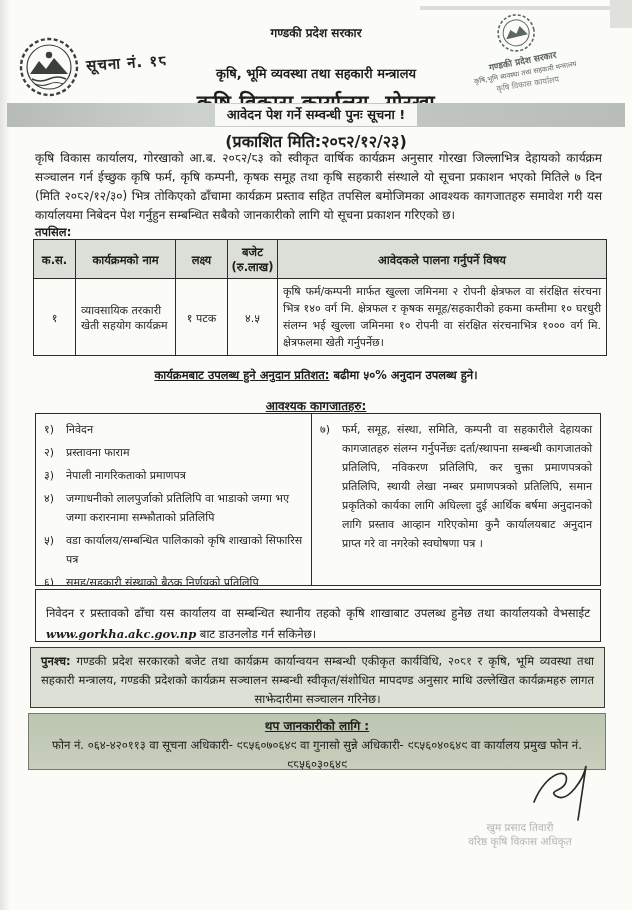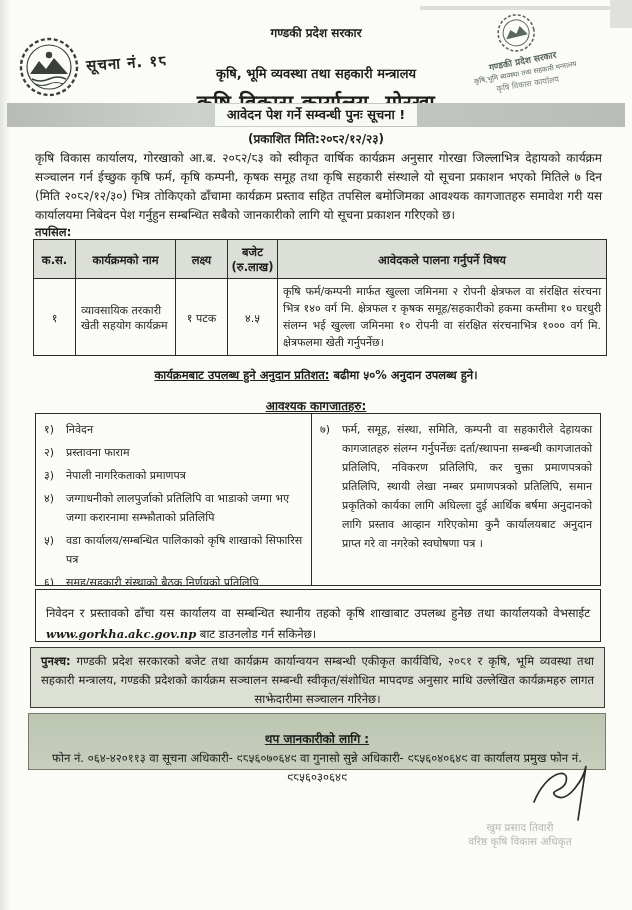--- a/index.html
+++ b/index.html
@@ -30,21 +30,21 @@
   .stamp-top .s1 { font-size:9px; font-weight:700; margin-top:2px; transform:rotate(2deg); }
   .stamp-top .s2 { font-size:7px; transform:rotate(3deg); margin-top:1px; }
   .stamp-top .s3 { font-size:8px; transform:rotate(4deg); margin-top:1px; opacity:.8; }
 
   
   .banner { position:absolute; left:7px; top:103px; width:618px; height:24px;
     background:linear-gradient(to right,#b7bbb5,#ced2cc 30%,#c3c7c1 60%,#b9bdb7);
     display:flex; align-items:center; justify-content:center; }
   .banner .label { background:#f8f8f5; padding:1px 12px 3px; font-size:13px; font-weight:700; }
   .pubdate { position:absolute; left:0; top:130px; width:100%; text-align:center;
-    font-size:12px; font-weight:700; }
+    font-size:16px; font-weight:700; }
 
   
   .intro { position:absolute; left:35px; top:149px; width:567px; font-size:12px;
     line-height:19px; text-align:justify; }
   .tapasil { position:absolute; left:35px; top:224px; font-size:11.5px; font-weight:600; }
 
   
   table.main { position:absolute; left:33px; top:239px; width:574px; border-collapse:collapse; }
   table.main th, table.main td { border:1.2px solid #2c2c2a; vertical-align:middle; }
   table.main th { background:#dcdfd8; font-size:11.5px; font-weight:700; padding:4px 3px; }
@@ -80,21 +80,21 @@
 
   
   .ps-box { position:absolute; left:30px; top:647px; width:575px; height:61px;
     border:1.5px solid #3a3a36; background:#dde1d5; padding:4px 10px;
     font-size:11.5px; line-height:19px; text-align:justify; text-align-last:center; }
   .ps-box .lbl { font-weight:700; }
 
   
   .info-box { position:absolute; left:28px; top:713px; width:578px; height:57px;
     background:linear-gradient(to bottom,#bcc6b1,#c8cfbd); border:1px solid #767b6f;
-    text-align:center; padding-top:16px; }
+    text-align:center; padding-top:3px; }
   .info-box .h { font-size:12px; font-weight:700; text-decoration:underline; }
   .info-box .b { font-size:11.5px; line-height:19px; margin-top:2px; padding:0 18px; }
 
   
   .signature { position:absolute; left:528px; top:758px; }
   .name-stamp { position:absolute; left:420px; top:820px; width:200px; text-align:center;
     color:#b7b7b1; font-size:10.5px; line-height:14px; }
 </style>
 </head>
 <body>

